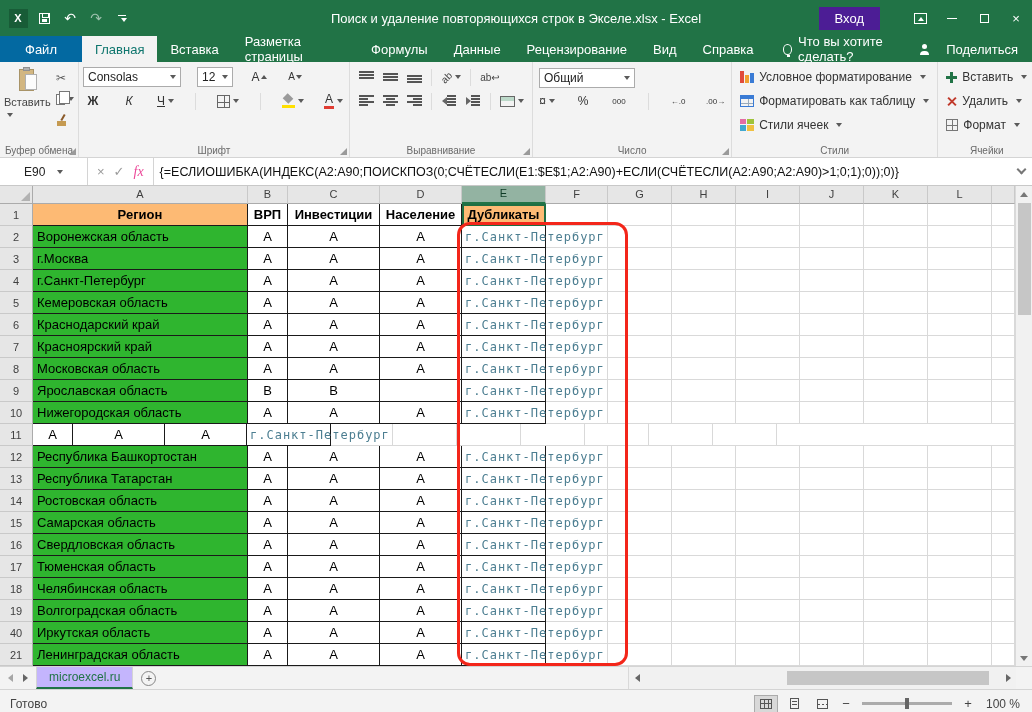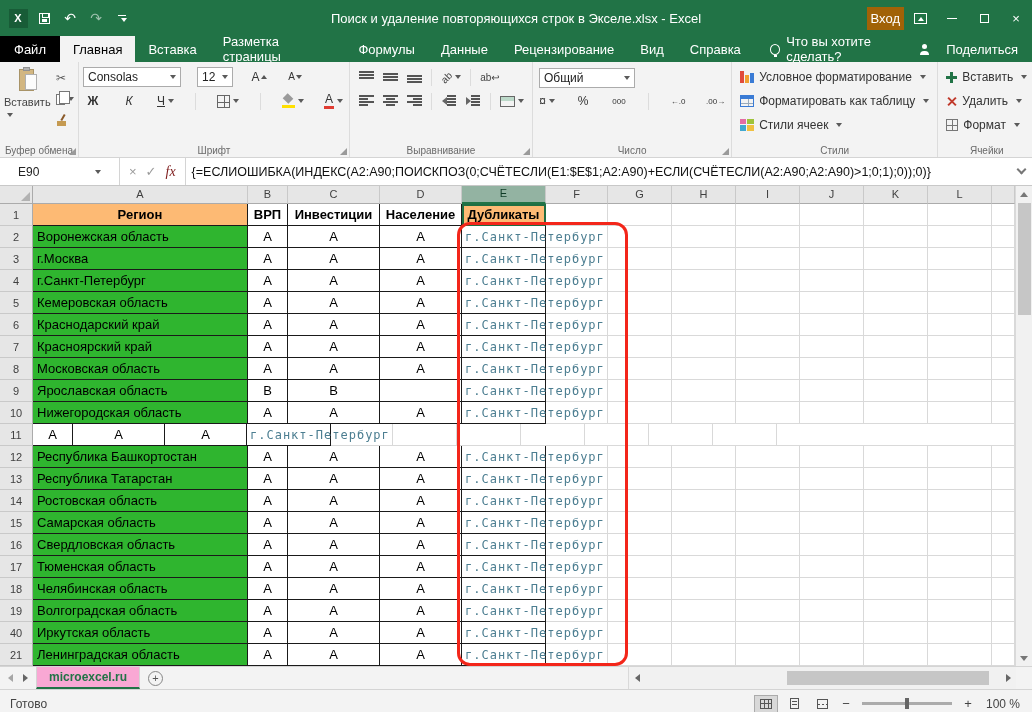--- a/index.html
+++ b/index.html
@@ -13,32 +13,32 @@
   .qbtn{min-width:24px;height:26px;display:flex;align-items:center;justify-content:center;color:#fff;font-size:14px}
   .xlogo{width:19px;height:19px;background:#185C37;color:#fff;font-weight:bold;font-size:11px;display:flex;align-items:center;justify-content:center}
   .saveico{width:11px;height:11px;border:1px solid #fff;position:relative}
   .saveico::before{content:"";position:absolute;left:2px;top:0;width:5px;height:3px;border:1px solid #fff;border-top:none}
   .saveico::after{content:"";position:absolute;left:2px;bottom:1px;width:5px;height:3px;background:#fff}
   .dim{opacity:.55}
   .qcust{display:flex;flex-direction:column;align-items:center;justify-content:center}
   .qbar{width:8px;height:1px;background:#fff;margin-bottom:2px}
   .wtitle{position:absolute;left:0;right:0;text-align:center;font-size:13px;pointer-events:none}
   .tb-right{margin-left:auto;display:flex;align-items:center;height:100%;z-index:2}
-  .signin{background:#a16207;padding:4px 4px;font-size:13px;margin-right:0}
+  .signin{background:#4c1d95;padding:4px 16px;font-size:13px;margin-right:24px}
   .wbtn{width:32px;height:100%;display:flex;align-items:center;justify-content:center;font-size:13px}
   .minbar{width:10px;height:1px;background:#fff}
   .maxbox{width:9px;height:9px;border:1px solid #fff}
   .ribopt{width:13px;height:11px;border:1px solid #fff;position:relative}
   .ribopt::after{content:"";position:absolute;left:3px;top:3px;border-left:3px solid transparent;border-right:3px solid transparent;border-bottom:4px solid #fff}
 
   
   .tabsrow{height:26px;background:#217346;display:flex;align-items:stretch;color:#fff;font-size:13px;flex:none}
   .tab{padding:0 13px;display:flex;align-items:center}
-  .tab.file{background:#000000;padding:0 14px}
-  .tab.active{background:#F3F3F3;color:#000000}
+  .tab.file{background:#0369a1;padding:0 25px}
+  .tab.active{background:#F3F3F3;color:#0f766e}
   .tellme{display:flex;align-items:center;gap:6px;margin-left:16px}
   .bulb{width:11px;height:11px;border:1px solid #fff;border-radius:50%;position:relative}
   .bulb::after{content:"";position:absolute;left:3px;bottom:-3px;width:3px;height:2px;background:#fff}
   .share{margin-left:auto;display:flex;align-items:center;gap:16px;padding-right:14px}
   .person{width:11px;height:11px;position:relative}
   .person::before{content:"";position:absolute;left:3px;top:0;width:5px;height:5px;border-radius:50%;background:#fff}
   .person::after{content:"";position:absolute;left:1px;bottom:0;width:9px;height:4px;border-radius:4px 4px 0 0;background:#fff}
 
   
   .ribbon{height:96px;background:#F3F3F3;border-bottom:1px solid #D4D4D4;display:flex;overflow:hidden;flex:none}
@@ -109,25 +109,25 @@
   .sum{font-size:14px;color:#333}
   .sortico{display:flex;flex-direction:column;margin-right:1px}
   .sortico span{font-size:7px;line-height:7px;color:#333}
   .mag{width:8px;height:8px;border:2px solid #5a5a5a;border-radius:50%;position:relative;display:inline-block}
   .mag::after{content:"";position:absolute;width:5px;height:2px;background:#5a5a5a;transform:rotate(45deg);right:-4px;bottom:-3px}
   .eraser{width:12px;height:7px;background:#E8A0B4;border:1px solid #9c5c74;transform:skewX(-25deg);display:inline-block}
   .filldn{font-size:12px;font-weight:bold;color:#333}
 
   
   .fbar{height:28px;background:#fff;border-bottom:1px solid #C8C8C8;display:flex;align-items:stretch;flex:none}
-  .namebox{width:120px;display:flex;align-items:center;padding:0 18px;border-right:1px solid #D4D4D4;font-size:12px;color:#222}
+  .namebox{width:88px;display:flex;align-items:center;padding:0 24px;border-right:1px solid #D4D4D4;font-size:12px;color:#222}
   .namebox .sp{flex:1}
   .fxarea{display:flex;align-items:center;gap:9px;padding:0 9px;border-right:1px solid #D4D4D4}
   .fxgray{color:#9a9a9a;font-size:13px}
-  .fxit{font-family:"Liberation Serif",serif;font-style:italic;font-size:14px;color:#7f1d1d}
+  .fxit{font-family:"Liberation Serif",serif;font-style:italic;font-size:14px;color:#ec4899}
   .fml{flex:1;display:flex;align-items:center;padding:0 6px;font-size:12.5px;white-space:nowrap;overflow:hidden;color:#111}
   .fexp{width:22px;display:flex;align-items:center;justify-content:center;color:#666}
   .chev{width:7px;height:7px;border-right:2px solid #777;border-bottom:2px solid #777;transform:rotate(45deg);margin-top:-4px}
 
   
   .gridwrap{display:flex;height:480px;flex:none;position:relative}
   .sheet{width:1015px;position:relative;overflow:hidden;background:#fff}
   .cheaders{display:flex;height:18px}
   .corner{width:33px;flex:none;background:#E6E6E6;border-right:1px solid #ABABAB;border-bottom:1px solid #ABABAB;position:relative}
   .corner::after{content:"";position:absolute;right:2px;bottom:2px;border-bottom:9px solid #B2B2B2;border-left:9px solid transparent}
@@ -153,21 +153,21 @@
   .tri-up{width:0;height:0;border-left:4px solid transparent;border-right:4px solid transparent;border-bottom:5px solid #777}
   .tri-dn{width:0;height:0;border-left:4px solid transparent;border-right:4px solid transparent;border-top:5px solid #777}
   .tri-l{width:0;height:0;border-top:4px solid transparent;border-bottom:4px solid transparent;border-right:5px solid #666}
   .tri-r{width:0;height:0;border-top:4px solid transparent;border-bottom:4px solid transparent;border-left:5px solid #666}
   .vsthumb{width:13px;height:112px;background:#C6C6C6;margin-top:1px}
   .vsspace{flex:1}
 
   
   .sbar{height:23px;background:#F3F3F3;border-top:1px solid #D4D4D4;display:flex;align-items:stretch;font-size:12px;flex:none}
   .snav{display:flex;align-items:center;gap:10px;padding:0 8px}
-  .stab{background:#f9a8d4;color:#217346;font-weight:bold;padding:0 12px;display:flex;align-items:center;border-left:1px solid #D4D4D4;border-right:1px solid #D4D4D4;border-bottom:2px solid #217346}
+  .stab{background:#c4b5fd;color:#217346;font-weight:normal;padding:0 12px;display:flex;align-items:center;border-left:1px solid #D4D4D4;border-right:1px solid #D4D4D4;border-bottom:2px solid #217346}
   .addsheet{width:15px;height:15px;border:1px solid #868686;border-radius:50%;display:flex;align-items:center;justify-content:center;color:#555;font-size:11px;line-height:11px;margin:auto 8px}
   .sspace{flex:1}
   .hscroll{display:flex;align-items:center;width:388px;background:#F1F1F1;border-left:1px solid #D9D9D9;margin-right:16px}
   .hsbtn{width:16px;height:100%;display:flex;align-items:center;justify-content:center}
   .htrack{flex:1;height:100%;position:relative}
   .hthumb{position:absolute;left:40%;right:3%;top:4px;bottom:4px;background:#C6C6C6}
 
   
   .status{height:28px;background:#F3F3F3;border-top:1px solid #D4D4D4;display:flex;align-items:center;font-size:12px;color:#444;flex:none}
   .ready{padding-left:10px}

